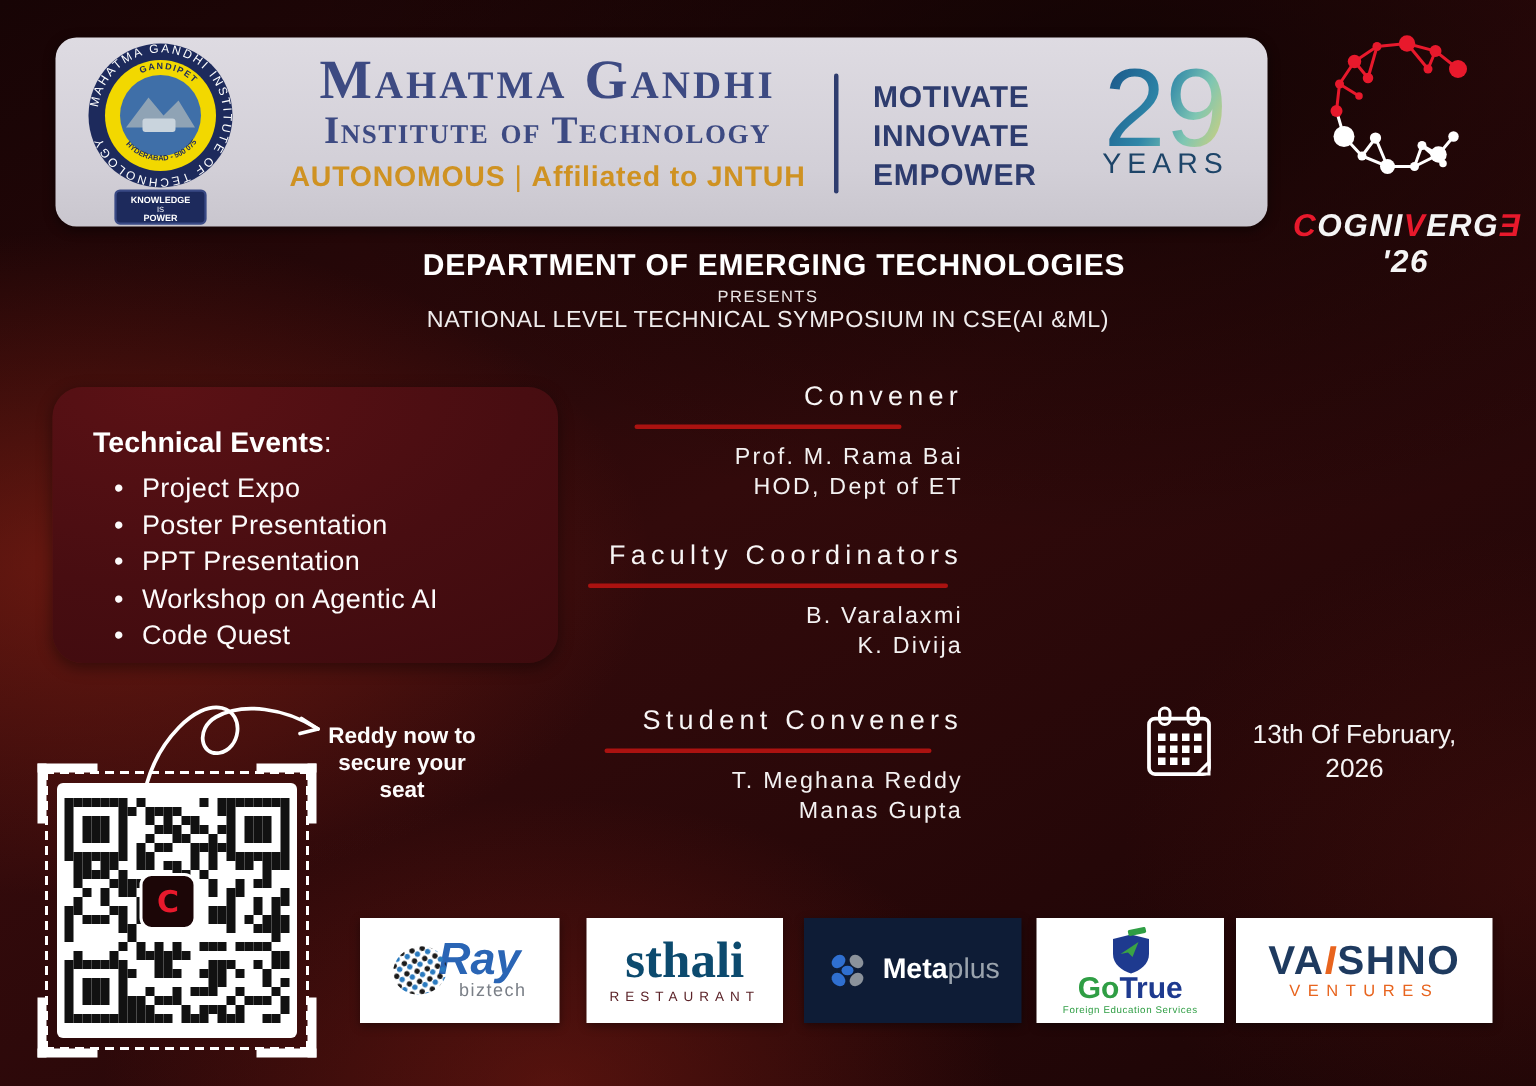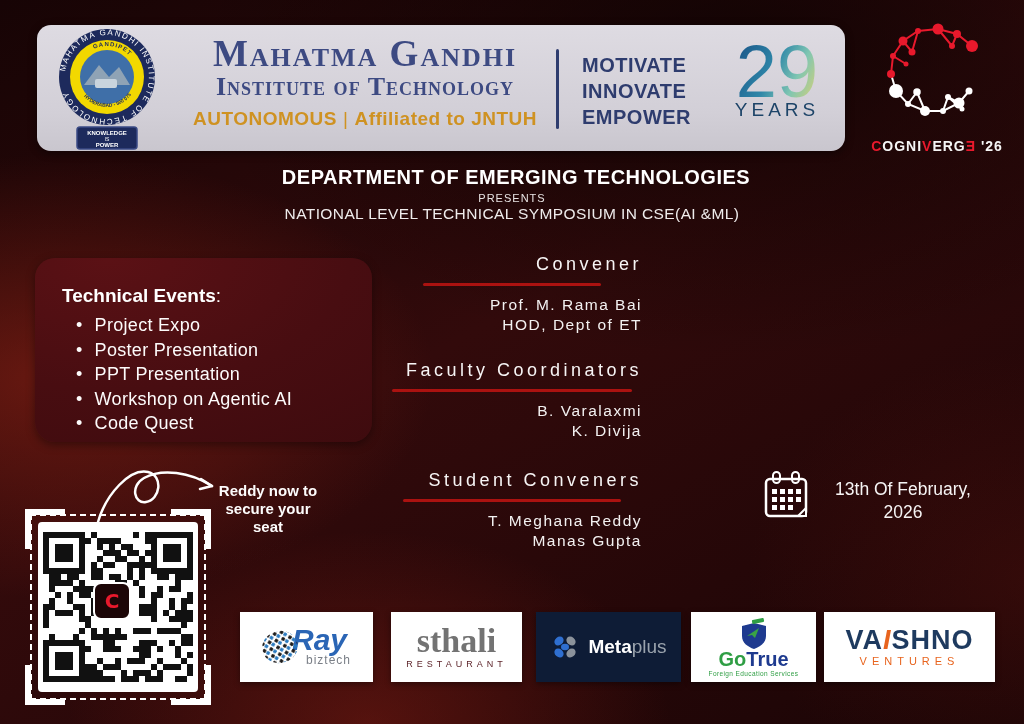--- a/index.html
+++ b/index.html
@@ -32,21 +32,21 @@
   .motto{left:545px;top:27px;width:110px;font-size:20px;font-weight:700;color:#2e3c6e;
     line-height:26px;letter-spacing:.5px;}
   .years{left:688px;top:8px;width:104px;text-align:center;}
   .years-num{font-size:74px;line-height:78px;font-weight:500;
     background:linear-gradient(115deg,#174f84 8%,#2e86a8 45%,#7fc6b2 66%,#ecd36a 92%);
     -webkit-background-clip:text;background-clip:text;color:transparent;}
   .years-lbl{font-size:19px;letter-spacing:4px;color:#1d4468;margin-top:-12px;}
 
   
   .cv-logo{left:862px;top:14px;width:150px;text-align:center;}
-  .cv-word{margin-top:2px;font-size:14px;font-weight:800;letter-spacing:1px;}
+  .cv-word{margin-top:2px;font-size:21px;font-weight:800;font-style:italic;letter-spacing:1px;}
   .cv-red{color:#e8192c;} .cv-white{color:#f5f5f5;}
 
   
   .dept{left:4px;top:166px;width:1024px;text-align:center;font-size:20px;font-weight:700;
     letter-spacing:.5px;color:#ffffff;}
   .presents{left:0;top:192px;width:1024px;text-align:center;font-size:11px;color:#e8e4e4;
     letter-spacing:1px;}
   .symposium{left:0;top:205px;width:1024px;text-align:center;font-size:15.5px;color:#efecec;
     letter-spacing:.4px;}
 
@@ -105,21 +105,21 @@
   .ray-globe{width:36px;height:32px;border-radius:50%;margin-right:-6px;
     background-image:
       radial-gradient(circle at 2px 2px,#1b1b1b 1.5px,transparent 2.1px),
       radial-gradient(circle at 5px 5px,#2a7abf 1.5px,transparent 2.1px);
     background-size:7px 7px;transform:rotate(-14deg);}
   .ray-text{line-height:14px;text-align:left;}
   .ray-main{font-size:30px;font-weight:800;font-style:italic;color:#2a65b5;line-height:26px;}
   .ray-sub{font-size:12px;color:#7a7f87;letter-spacing:1px;margin-left:14px;}
 
   .sthali-main{font-family:"Liberation Serif",serif;font-size:34px;font-weight:700;
-    color:#737373;line-height:32px;}
+    color:#0c4a6e;line-height:32px;}
   .sthali-sub{font-size:9px;letter-spacing:4px;color:#5c2329;margin-top:2px;}
 
   .meta-text{font-size:19px;margin-left:8px;}
   .meta-main{color:#fff;font-weight:700;} .meta-sub{color:#9aa3ad;font-weight:400;text-align:right;}
 
   .gt-word{font-size:20px;font-weight:800;line-height:18px;}
   .gt-go{color:#2f9e44;} .gt-true{color:#1e3a8f;}
   .gt-sub{font-size:6.5px;color:#2f9e44;letter-spacing:.4px;margin-top:2px;}
 
   .vn-main{font-size:27px;font-weight:800;letter-spacing:1px;line-height:26px;color:#1e3a5f;}

